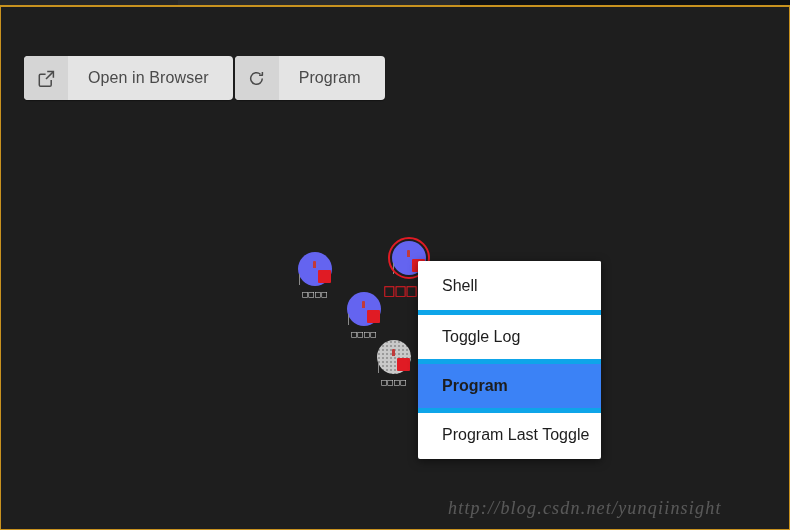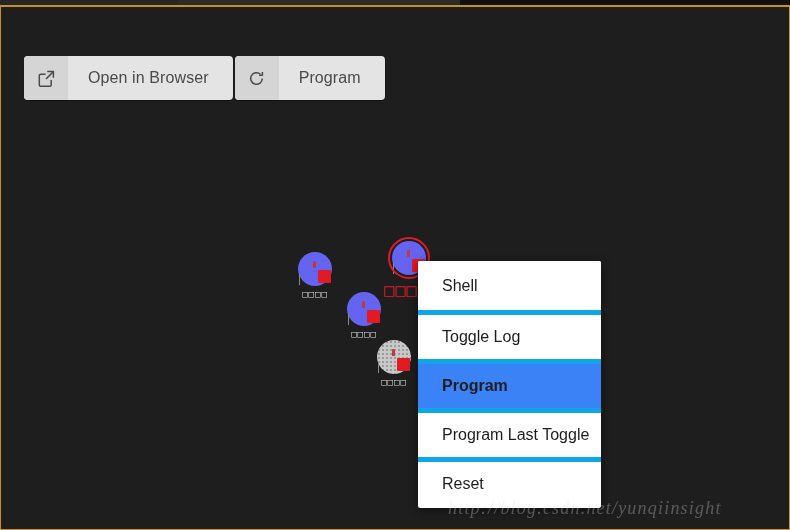--- a/index.html
+++ b/index.html
@@ -305,22 +305,19 @@
       </div>
       <div class="mi">
         <span>Toggle Log</span>
       </div>
       <div class="mi hl">
         <span>Program</span>
       </div>
       <div class="mi">
         <span>Program Last Toggle</span>
       </div>
-      <div class="mi">
-        <span>Reset</span>
-      </div>
     </div>
 
   <div class="watermark">http://blog.csdn.net/yunqiinsight</div>
 
   <div class="panel-border"></div>
 
 </div>
 
 </body></html>

